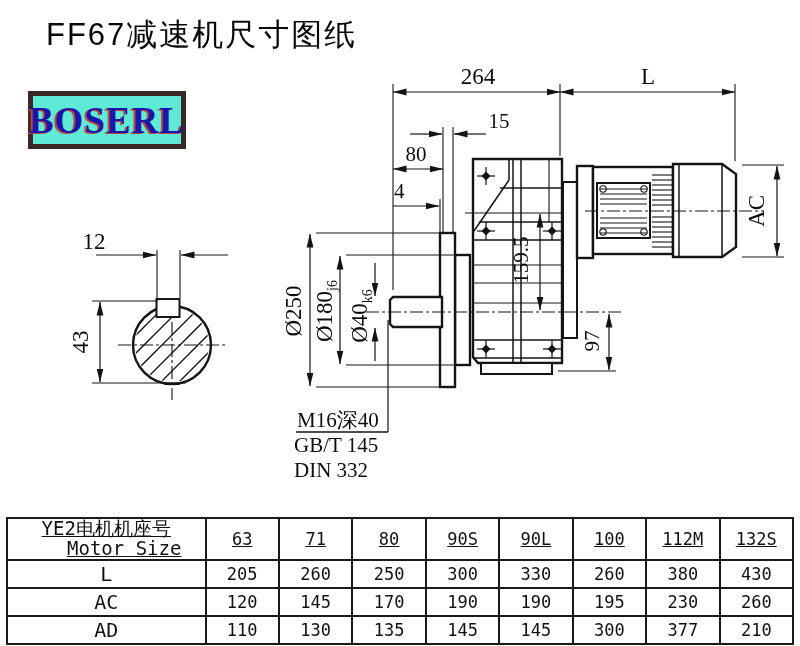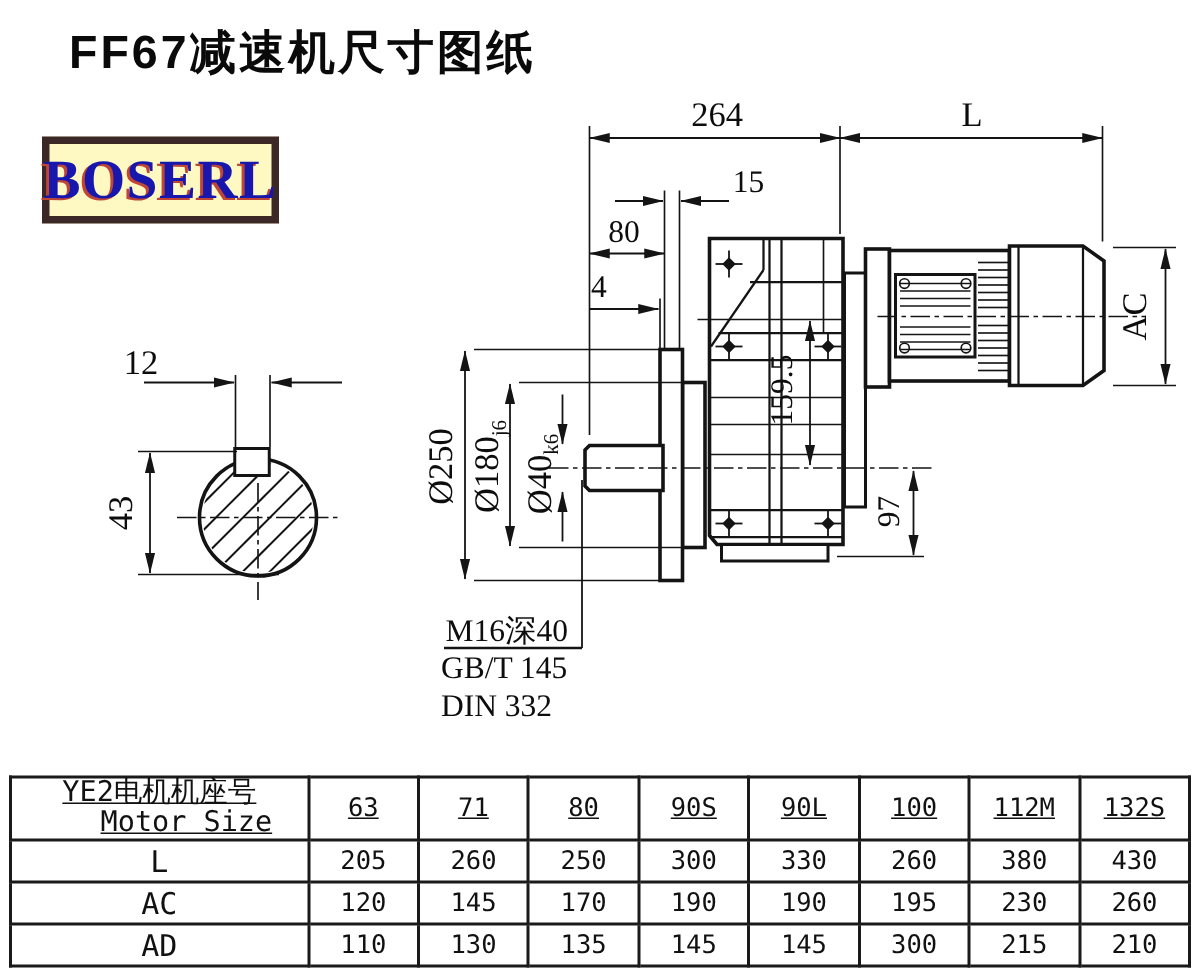--- a/index.html
+++ b/index.html
@@ -1,23 +1,23 @@
 <!DOCTYPE html>
 <html><head>
 <meta charset="utf-8">
 <style>
   html,body{margin:0;padding:0;background:#ffffff;}
   body{width:800px;height:646px;position:relative;overflow:hidden;
        font-family:"Liberation Sans",sans-serif;color:#111;}
 
-  .title{position:absolute;left:46px;top:14px;font-size:31px;font-weight:bold;
+  .title{position:absolute;left:46px;top:14px;font-size:31px;font-weight:normal;
          letter-spacing:2px;color:#0a0a0a;font-family:"Liberation Sans",sans-serif;}
 
   .logo{position:absolute;left:28px;top:91px;width:148px;height:48px;
-        border:5px solid #3b2826;background:#fef9c3;display:flex;
+        border:5px solid #3b2826;background:#5eead4;display:flex;
         align-items:center;justify-content:center;}
   .logo span{font-family:"Liberation Serif",serif;font-weight:bold;font-size:37px;
         color:#1717ad;letter-spacing:1px;text-shadow:-2px 1px 0 #bf4636;line-height:1;}
 
   svg.drawing{position:absolute;left:0;top:0;}
   svg .ol{fill:#ffffff;stroke:#141414;stroke-width:2.4;stroke-linejoin:miter;}
   svg .ol2{fill:#ffffff;stroke:#141414;stroke-width:2;}
   svg .det{stroke:#141414;stroke-width:1.5;fill:none;}
   svg .thin{stroke:#141414;stroke-width:1.1;fill:none;}
   svg .dim{stroke:#141414;stroke-width:1.2;fill:none;}
@@ -285,18 +285,18 @@
       <td class="num">260</td>
     </tr>
     <tr>
       <td class="c0 rowlab">AD</td>
       <td class="num">110</td>
       <td class="num">130</td>
       <td class="num">135</td>
       <td class="num">145</td>
       <td class="num">145</td>
       <td class="num">300</td>
-      <td class="num">215</td>
+      <td class="num">377</td>
       <td class="num">210</td>
     </tr>
   </tbody>
     </table>
 </div>
 
 </body></html>

